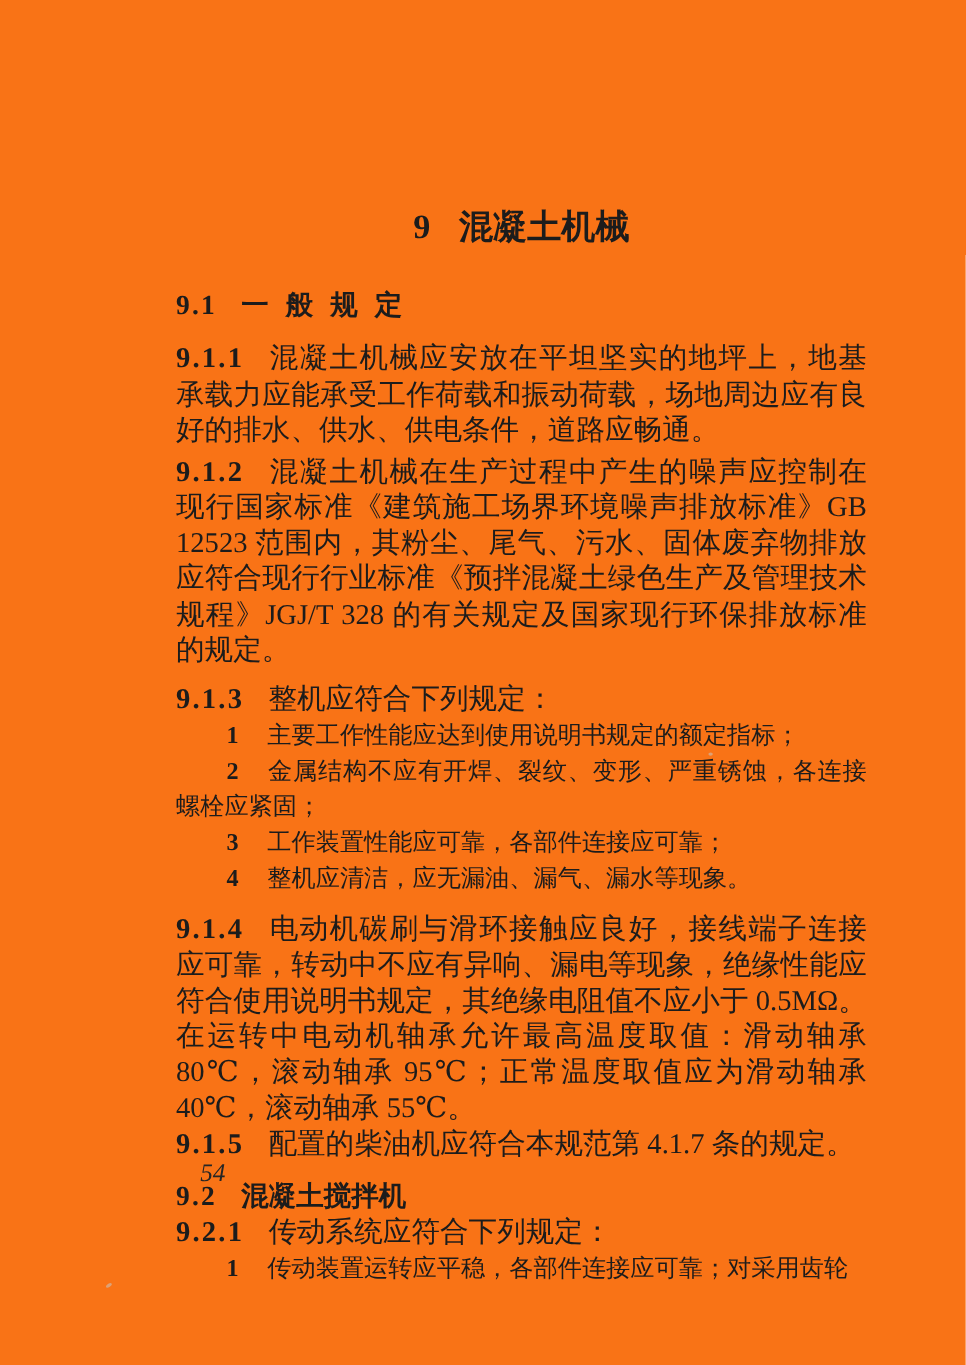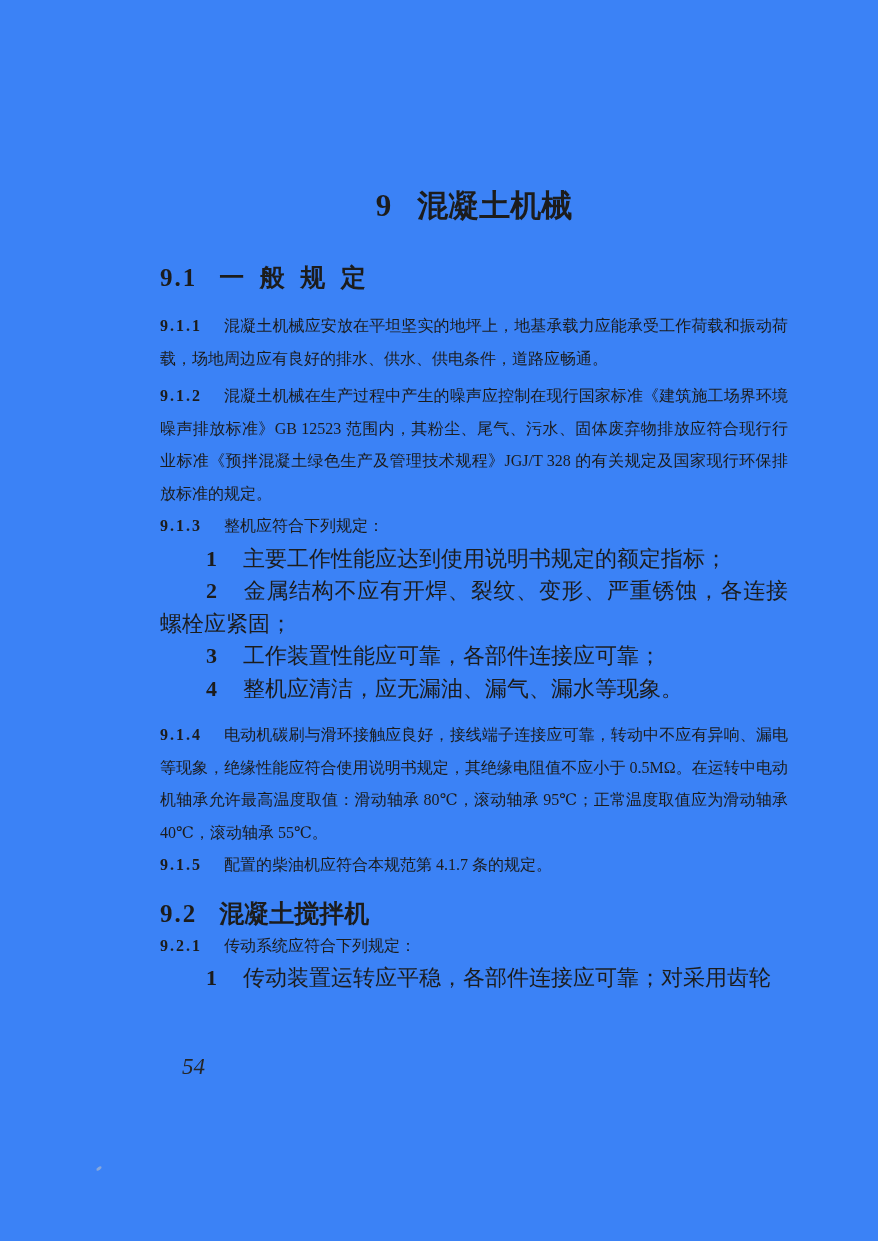--- a/index.html
+++ b/index.html
@@ -4,21 +4,21 @@
 <style>
   html, body {
     margin: 0;
     padding: 0;
     background: #ffffff;
   }
   .page {
     position: relative;
     width: 878px;
     height: 1241px;
-    background: #3b82f6;
+    background: #f97316;
     overflow: hidden;
     font-family: "Liberation Serif", "DejaVu Serif", serif;
     color: #1c1c1c;
   }
   .content {
     position: absolute;
     left: 160px;
     top: 0;
     width: 628px;
     padding-top: 188px;
@@ -44,28 +44,28 @@
   .section-heading .sh-num {
     margin-right: 22px;
     letter-spacing: 2px;
   }
   .sh-title.spaced {
     letter-spacing: 0.62em;
     margin-right: -0.62em; 
   }
   .clause {
     margin: 0;
-    font-size: 16px;
+    font-size: 26px;
     line-height: 32.5px;
     text-align: justify;
     text-justify: inter-character;
   }
   .c911 { margin-top: 16px; }
   .c912 { margin-top: 5px; }
-  .c913 { margin-top: 0; }
+  .c913 { margin-top: 12px; }
   .c914 { margin-top: 14px; }
   .c915 { margin-top: 0; }
   .c921 { }
   .clause > .num {
     font-weight: bold;
     letter-spacing: 2px;
     margin-right: 22px;
   }
   .item {
     margin: 0;

